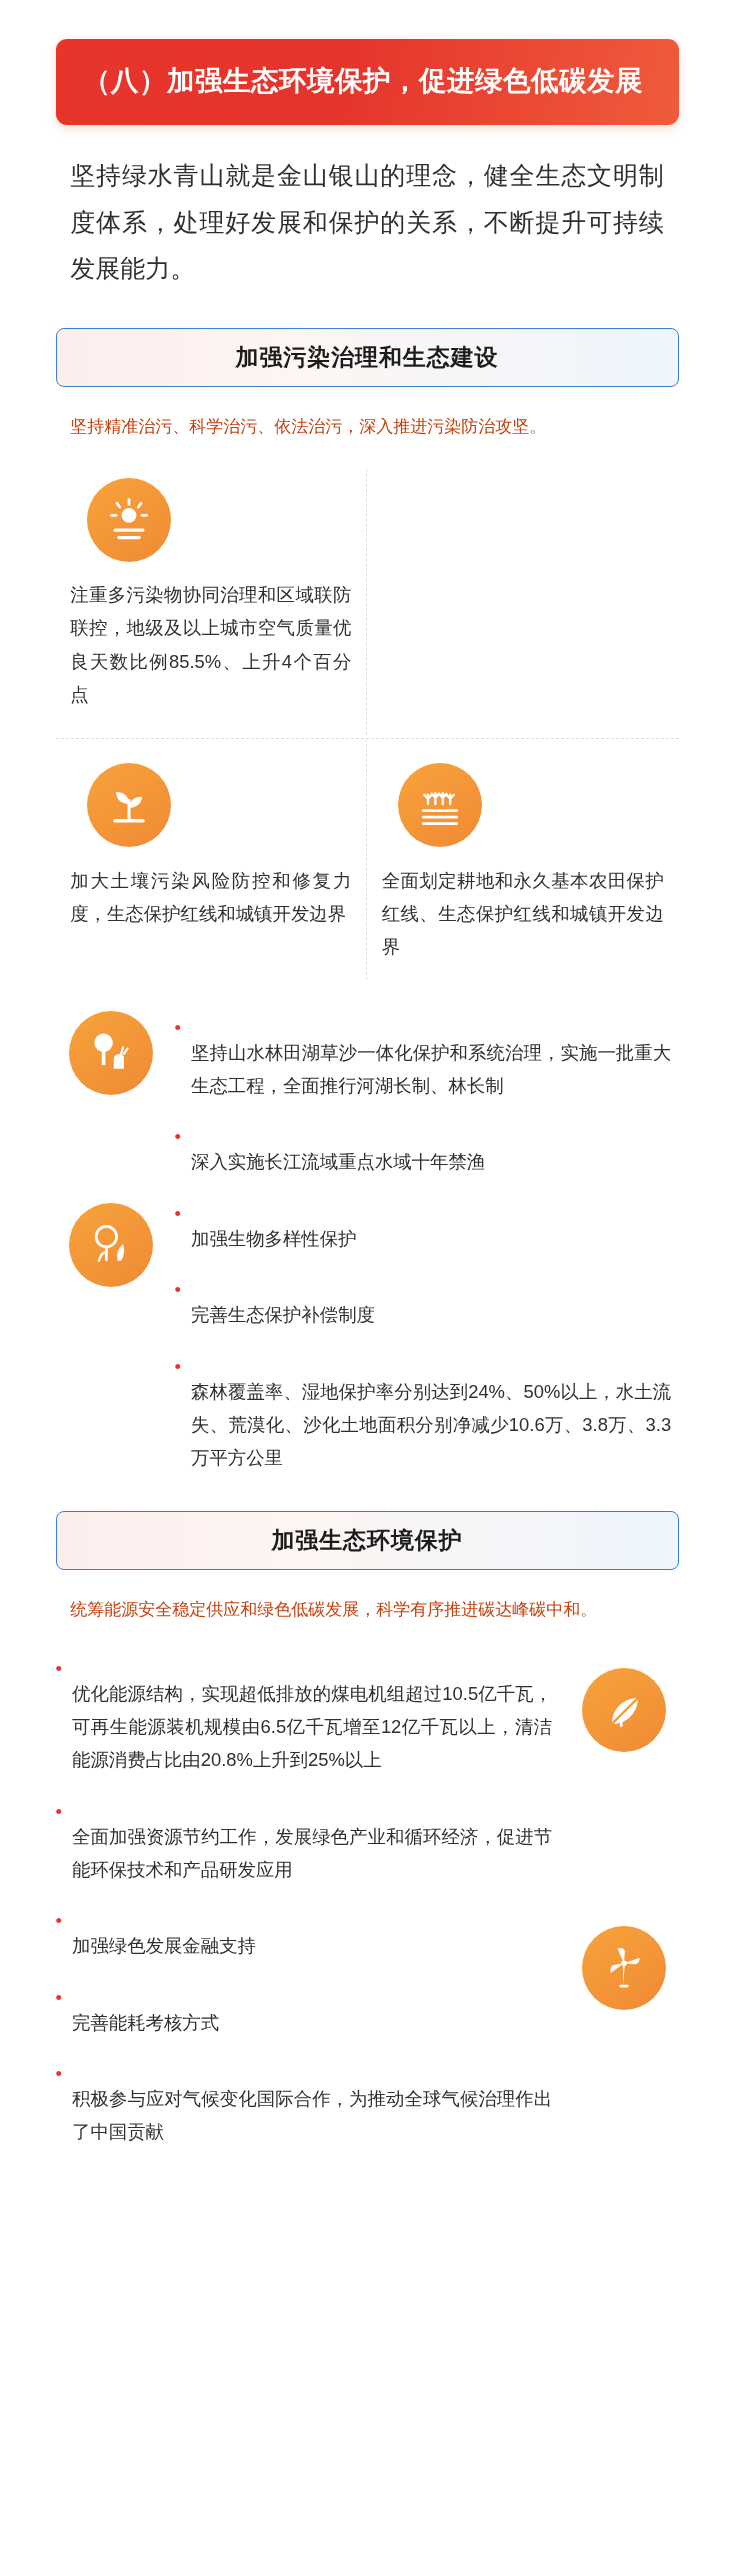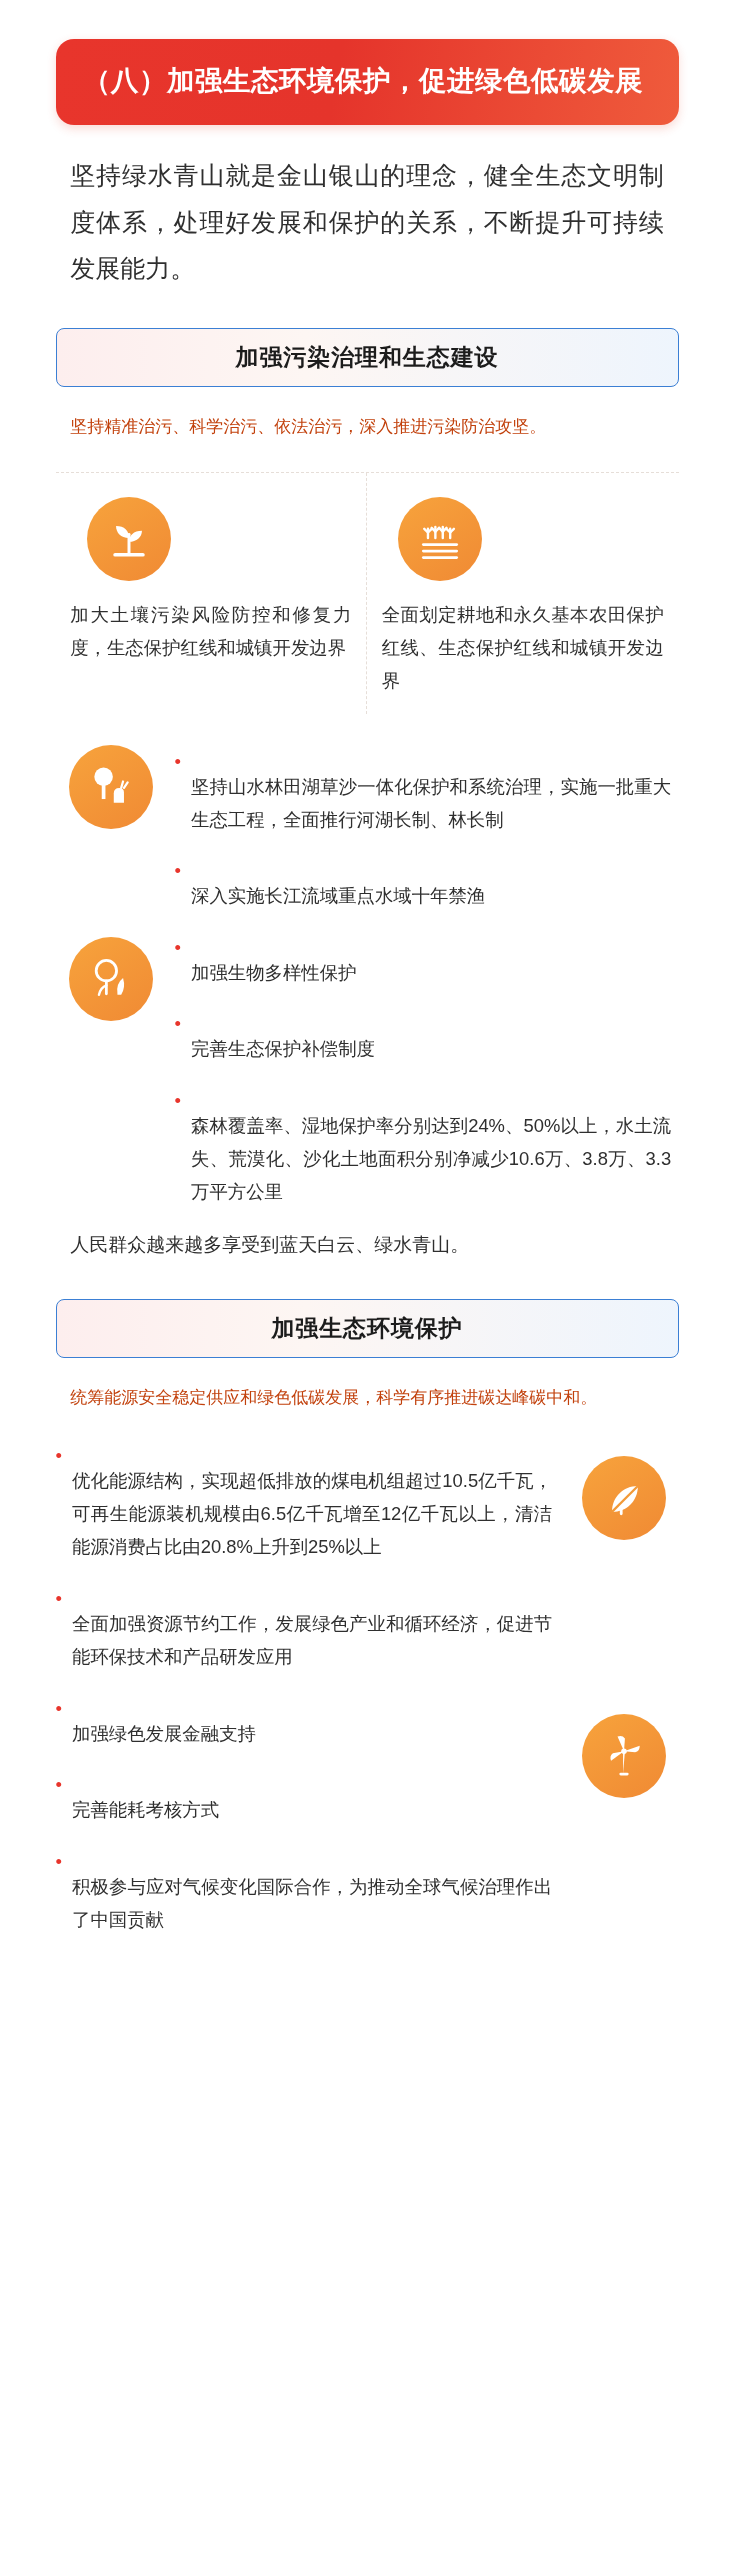--- a/index.html
+++ b/index.html
@@ -26,21 +26,21 @@
     position: relative;
   }
 
   
   .banner-wrap {
     padding-top: 39px;
     position: relative;
   }
   .banner {
     background: linear-gradient(100deg, #e8352c 0%, #e5342b 45%, #ef5b3c 100%);
-    border-radius: 18px;
+    border-radius: 11px;
     padding: 22px 27.5px 24px 27.5px;
     color: #ffffff;
     box-shadow: 0 3.7px 9.2px rgba(230,60,40,0.18);
   }
   .banner-title {
     font-size: 27.5px;
     font-weight: bold;
     line-height: 1.45;
     letter-spacing: 0.5px;
   }
@@ -208,20 +208,39 @@
 
     <div class="intro">坚持绿水青山就是金山银山的理念，健全生态文明制度体系，处理好发展和保护的关系，不断提升可持续发展能力。</div>
 
     <div class="pill">
       <span class="pill-text">加强污染治理和生态建设</span>
     </div>
 
     <div class="para">坚持精准治污、科学治污、依法治污，深入推进污染防治攻坚。</div>
 
     <div class="grid2">
+      <div class="cell left toprow">
+        <div class="circ">
+          <svg width="50" height="50" viewBox="0 0 54 54">
+            <circle cx="27" cy="22" r="8" fill="#ffffff"></circle>
+            <g stroke="#ffffff" stroke-width="3" stroke-linecap="round">
+              <line x1="27" y1="5" x2="27" y2="10"></line>
+              <line x1="14" y1="9" x2="17" y2="13"></line>
+              <line x1="40" y1="9" x2="37" y2="13"></line>
+              <line x1="8" y1="22" x2="13" y2="22"></line>
+              <line x1="46" y1="22" x2="41" y2="22"></line>
+            </g>
+            <g stroke="#ffffff" stroke-width="3.4" stroke-linecap="round">
+              <line x1="12" y1="38" x2="42" y2="38"></line>
+              <line x1="16" y1="46" x2="38" y2="46"></line>
+            </g>
+          </svg>
+        </div>
+        <div class="cell-text">注重多污染物协同治理和区域联防联控，地级及以上城市空气质量优良天数比例85.5%、上升4个百分点</div>
+      </div>
 
 
       <div class="divider-h"></div>
 
       <div class="cell left" style="padding-top:24px;">
         <div class="circ">
           <svg width="50" height="50" viewBox="0 0 54 54">
             <path d="M27 42 V22" stroke="#ffffff" stroke-width="3.2" stroke-linecap="round" fill="none"></path>
             <path d="M27 26 C18 26 13 20 13 13 C22 13 27 18 27 26 Z" fill="#ffffff"></path>
             <path d="M27 30 C35 30 41 25 41 18 C32 18 27 23 27 30 Z" fill="#ffffff"></path>
@@ -295,21 +314,20 @@
           <span class="dot">•</span>
           <span class="btxt">完善生态保护补偿制度</span>
         </div>
         <div class="bullet">
           <span class="dot">•</span>
           <span class="btxt">森林覆盖率、湿地保护率分别达到24%、50%以上，水土流失、荒漠化、沙化土地面积分别净减少10.6万、3.8万、3.3万平方公里</span>
         </div>
       </div>
     </div>
 
-    <div class="closing">人民群众越来越多享受到蓝天白云、绿水青山。</div>
 
     <div class="pill">
       <span class="pill-text">加强生态环境保护</span>
     </div>
 
     <div class="para">统筹能源安全稳定供应和绿色低碳发展，科学有序推进碳达峰碳中和。</div>
 
     <div class="bullets-block-right">
       <div class="side-icons">
         <div class="side-circ">

